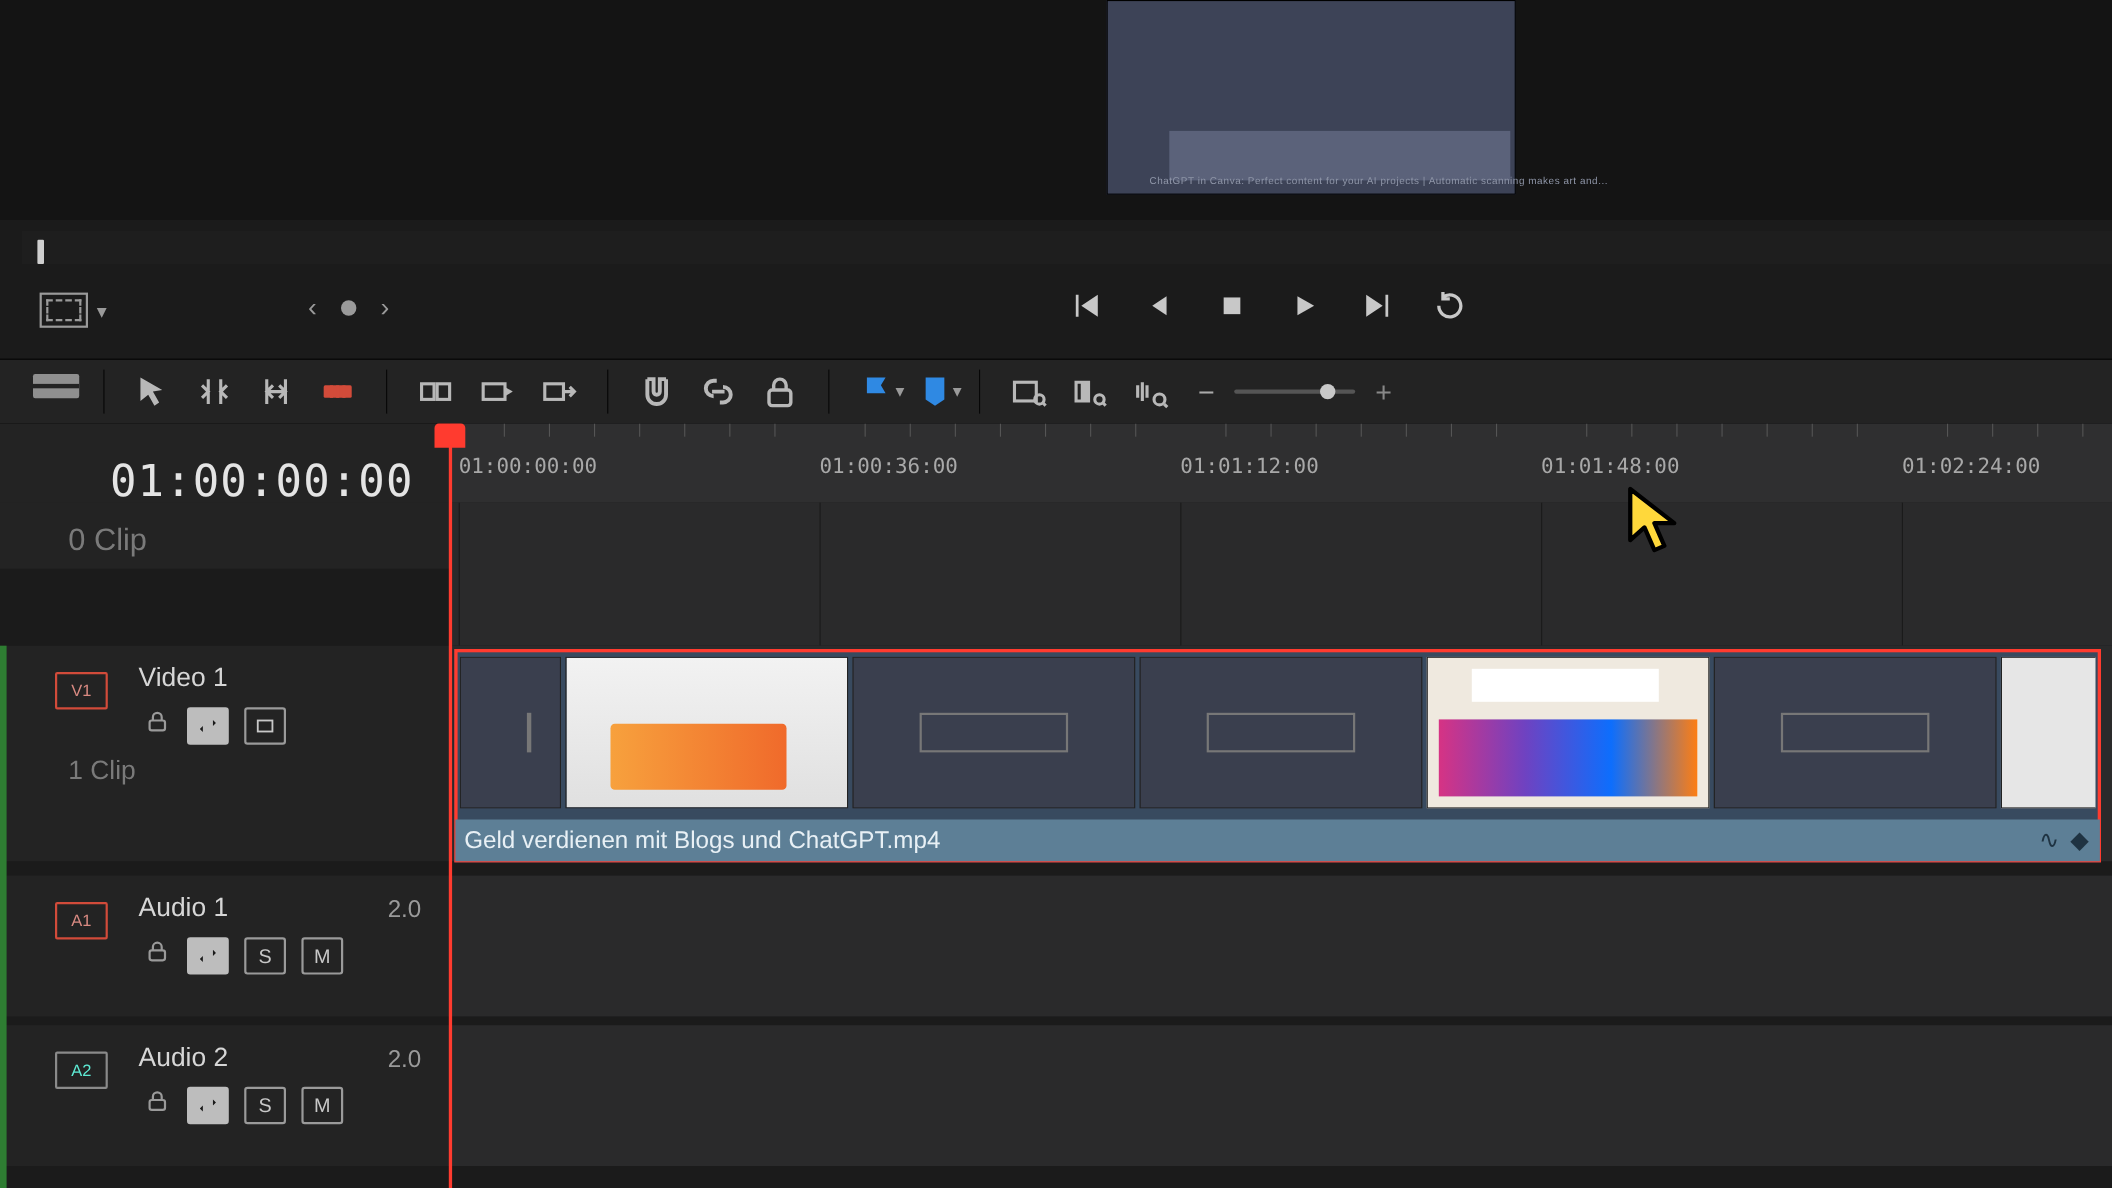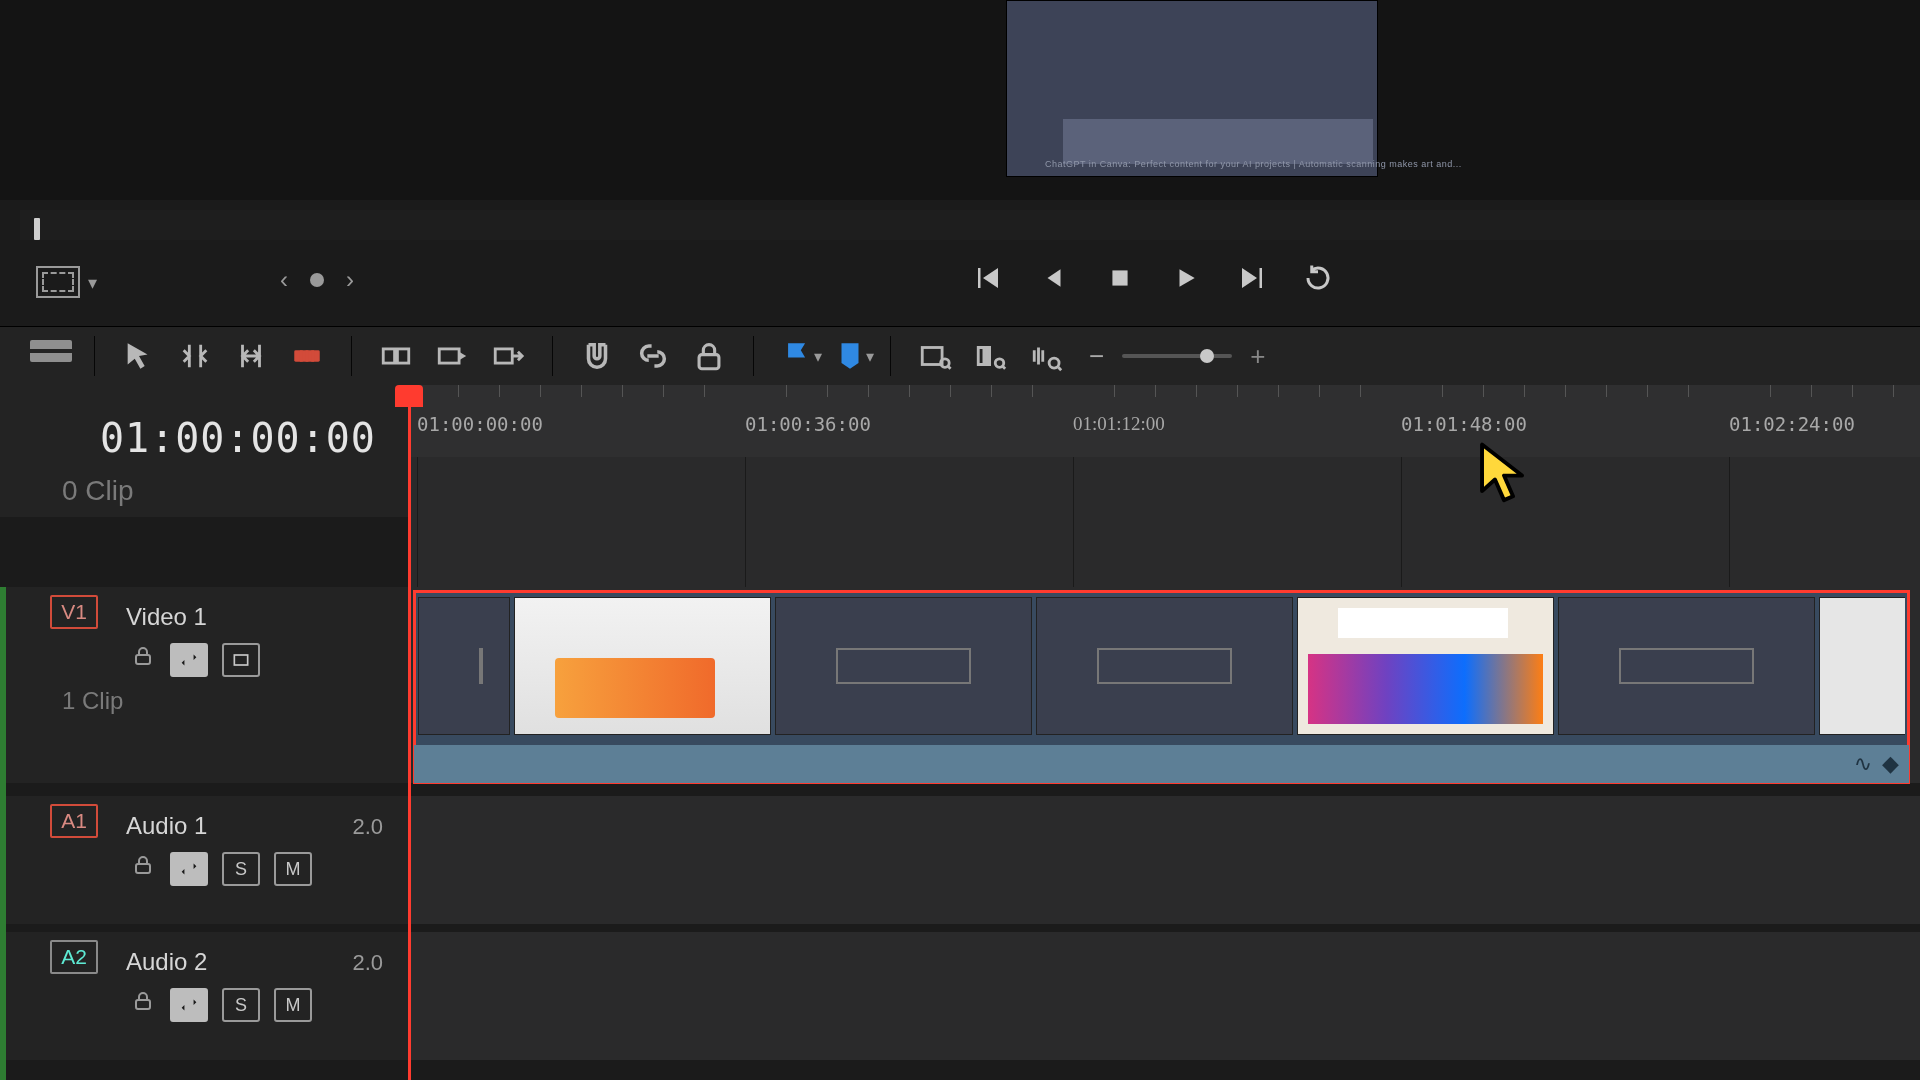--- a/index.html
+++ b/index.html
@@ -54,21 +54,21 @@
 .ruler-under{position:absolute;left:409px;top:457px;right:0;height:130px;background:#2a2a2b}
 .ruler-sep{position:absolute;top:0;bottom:0;width:1px;background:#1a1a1a}
 
 
 .playhead{position:absolute;left:405px;top:385px;width:8px;bottom:0;pointer-events:none;z-index:20}
 .ph-cap{width:28px;height:22px;background:#ff3b2f;border-radius:4px 4px 0 0;position:absolute;left:-10px;top:0}
 .ph-line{position:absolute;left:3px;top:20px;bottom:0;width:3px;background:#ff3b2f}
 
 
 .track{position:absolute;left:0;width:409px;background:#232323;border-right:1px solid #000}
-.track .badge{position:absolute;left:50px;top:8px;width:44px;height:30px;border:2px solid #d24b3a;color:#d98a82;font-size:21px;display:flex;align-items:center;justify-content:center;border-radius:2px}
+.track .badge{position:absolute;left:50px;top:24px;width:44px;height:30px;border:2px solid #d24b3a;color:#d98a82;font-size:15px;display:flex;align-items:center;justify-content:center;border-radius:2px}
 .track.plain .badge{border-color:#8a8a8a;color:#5eead4}
 .track .tname{position:absolute;left:126px;top:16px;font-size:24px;color:#d6d6d6}
 .track .ch{position:absolute;right:26px;top:18px;font-size:22px;color:#9a9a9a}
 .track .btn-row{position:absolute;left:130px;top:56px;display:flex;gap:14px}
 .sq{width:34px;height:30px;border:2px solid #9a9a9a;border-radius:3px;display:flex;align-items:center;justify-content:center;color:#c8c8c8;font-size:18px}
 .sq.filled{background:#bdbdbd;color:#1a1a1a;border-color:#bdbdbd}
 .lock-ic{width:26px;height:26px;display:flex;align-items:center;justify-content:center;color:#9a9a9a}
 .sub-label{position:absolute;left:62px;top:100px;color:#7a7a7a;font-size:24px}
 
 .v1{top:587px;height:196px}
@@ -291,21 +291,21 @@
     <div class="tick-minor" style="left: 254px;"></div>
     <div class="tick-minor" style="left: 295px;"></div>
     <div class="tick-label" style="left: 336px;">01:00:36:00</div>
     <div class="tick-minor" style="left: 377px;"></div>
     <div class="tick-minor" style="left: 418px;"></div>
     <div class="tick-minor" style="left: 459px;"></div>
     <div class="tick-minor" style="left: 500px;"></div>
     <div class="tick-minor" style="left: 541px;"></div>
     <div class="tick-minor" style="left: 582px;"></div>
     <div class="tick-minor" style="left: 623px;"></div>
-    <div class="tick-label" style="left: 664px; font-family: Liberation Serif, serif;">01:01:12:00</div>
+    <div class="tick-label" style="left: 664px;">01:01:12:00</div>
     <div class="tick-minor" style="left: 705px;"></div>
     <div class="tick-minor" style="left: 746px;"></div>
     <div class="tick-minor" style="left: 787px;"></div>
     <div class="tick-minor" style="left: 828px;"></div>
     <div class="tick-minor" style="left: 869px;"></div>
     <div class="tick-minor" style="left: 910px;"></div>
     <div class="tick-minor" style="left: 951px;"></div>
     <div class="tick-label" style="left: 992px;">01:01:48:00</div>
     <div class="tick-minor" style="left: 1033px;"></div>
     <div class="tick-minor" style="left: 1074px;"></div>
@@ -410,20 +410,21 @@
   <div class="thumbs">
     <div class="thumb scr2" style="flex-basis:90px"></div>
     <div class="thumb scr1"></div>
     <div class="thumb scr2"></div>
     <div class="thumb scr2"></div>
     <div class="thumb web"></div>
     <div class="thumb scr2"></div>
     <div class="thumb light" style="flex-basis:140px"></div>
   </div>
   <div class="clip-name">
+    <span>Geld verdienen mit Blogs und ChatGPT.mp4</span>
     <span class="ics">
       <span>∿</span>
       <span>◆</span>
     </span>
   </div>
 </div>
 
 <div class="green-strip"></div>
 
 <div class="cursor-ov">

